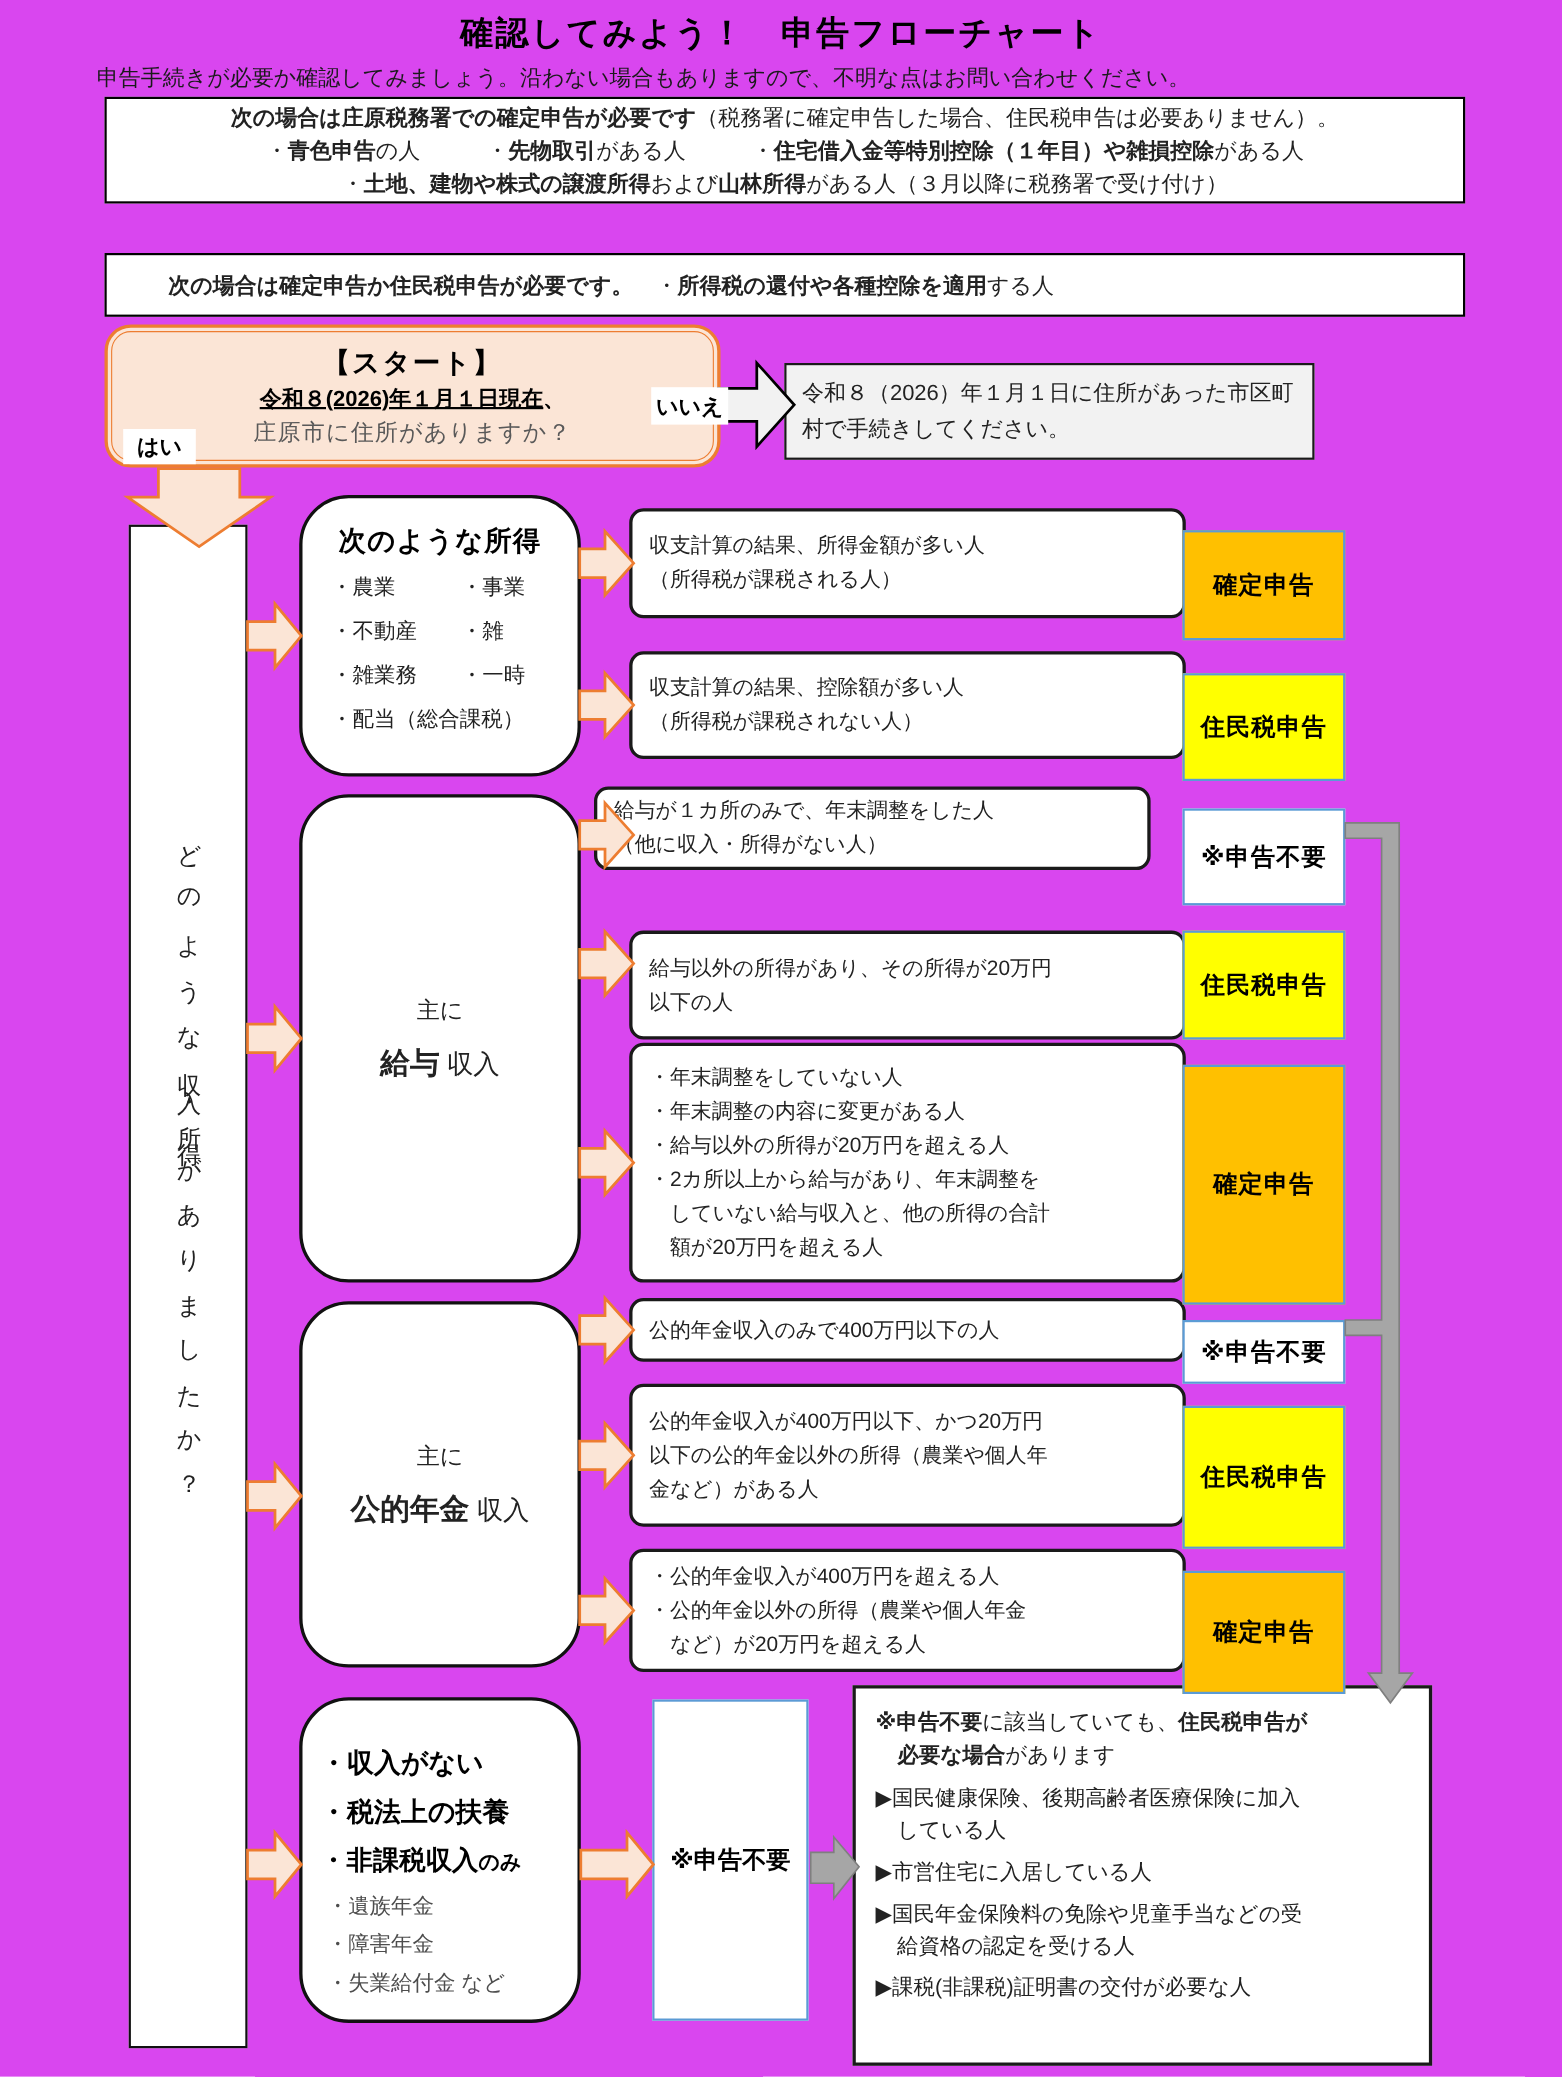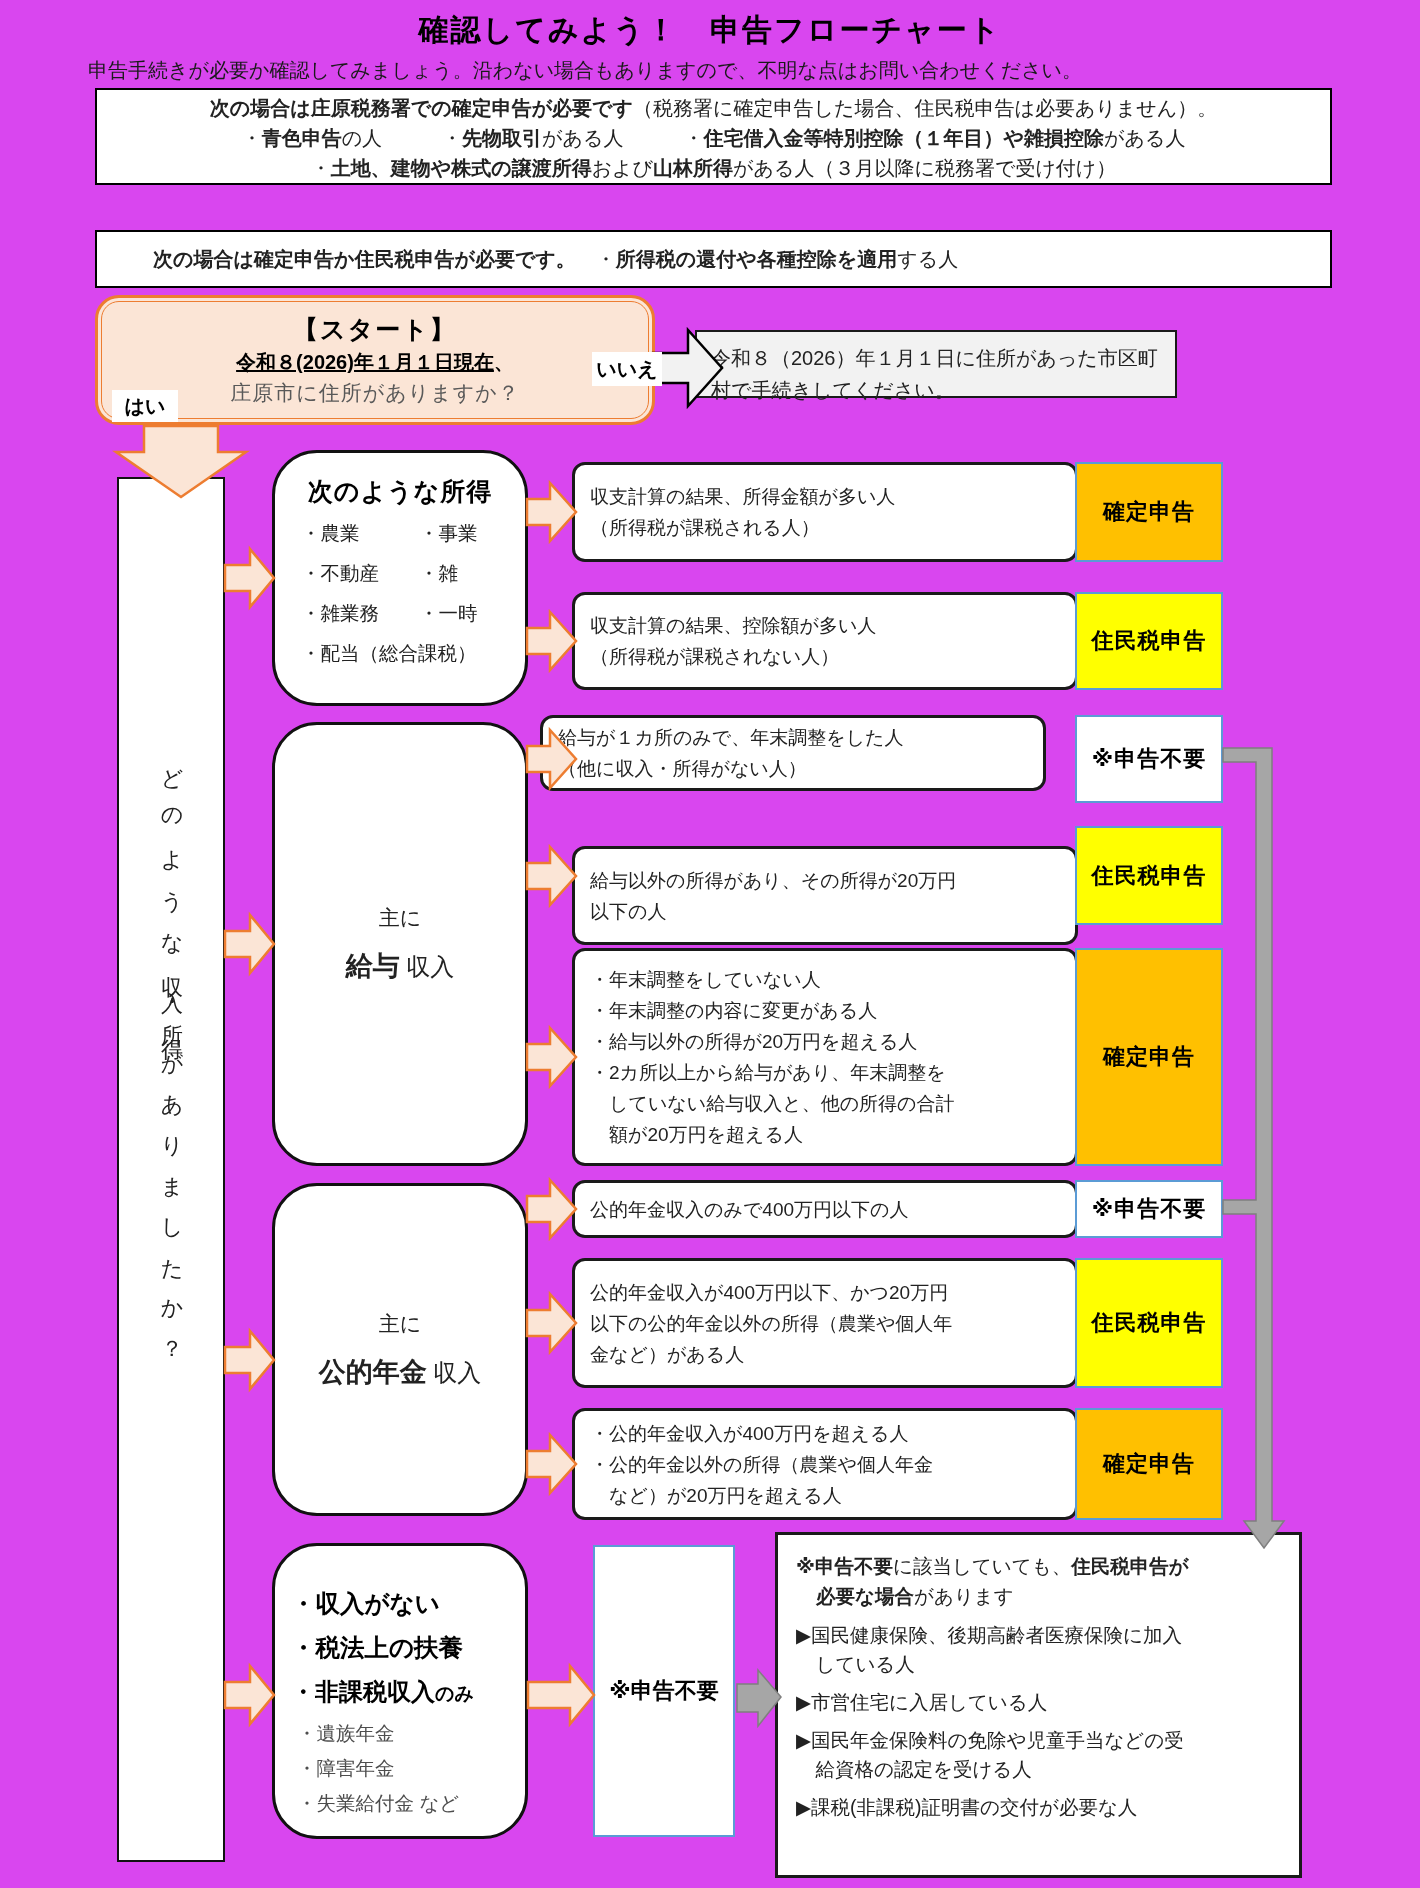--- a/index.html
+++ b/index.html
@@ -13,39 +13,39 @@
   .noticeB{left:95px;top:230px;width:1237px;height:58px;border:2px solid #000;background:#fff;
            font-size:20px;display:flex;align-items:center;padding-left:56px;}
   .startbox{left:95px;top:295px;width:560px;height:130px;border:3px solid #ED7D31;border-radius:24px;
             background:#FBE5D6;padding:3px;}
   .startinner{width:100%;height:100%;border:1.5px solid #ED7D31;border-radius:18px;box-sizing:border-box;
               display:flex;flex-direction:column;align-items:center;justify-content:center;gap:3px;}
   .start-head{font-size:25px;font-weight:bold;color:#000;letter-spacing:2px;}
   .start-date{font-size:20px;color:#000;}
   .start-q{font-size:21px;color:#595959;letter-spacing:1px;}
   .flag{background:#fff;font-weight:bold;font-size:20px;color:#000;display:flex;align-items:center;justify-content:center;z-index:8;}
-  .movedbox{left:695px;top:330px;width:482px;height:68px;background:#F2F2F2;border:2.5px solid #1a1a1a;
+  .movedbox{left:713px;top:330px;width:482px;height:88px;background:#F2F2F2;border:2.5px solid #1a1a1a;
             font-size:20px;line-height:1.6;padding:10px 14px;z-index:2;}
   .rail{left:117px;top:477px;width:108px;height:1385px;border:2.5px solid #111;background:#fff;z-index:1;}
   .vtext{left:157px;top:752px;writing-mode:vertical-rl;text-orientation:upright;font-size:22px;
          letter-spacing:16px;color:#222;z-index:2;}
   .catbox{border:3px solid #111;border-radius:45px;background:#fff;z-index:2;}
   .cat1-title{font-size:25px;font-weight:bold;color:#000;text-align:center;margin-top:22px;letter-spacing:1px;}
   .cat1-grid{margin:12px 0 0 26px;font-size:19.5px;}
   .cat1-grid .r{display:flex;margin-bottom:13px;}
   .cat1-grid .c1{width:118px;}
   .cat-center{display:flex;flex-direction:column;align-items:center;justify-content:center;height:100%;}
   .cat-line1{font-size:21px;margin-bottom:16px;}
   .cat4-pad{padding:36px 0 0 16px;}
   .cat4-bold{font-size:24.5px;font-weight:bold;color:#000;line-height:44px;}
   .cat4-sub{font-size:19.5px;color:#4d4d4d;line-height:35px;margin-left:6px;}
   .rowbox{border:3px solid #1a1a1a;border-radius:13px;background:#fff;display:flex;flex-direction:column;
           justify-content:center;padding:6px 15px;font-size:19px;line-height:31px;z-index:2;}
   .badge{border:2px solid #5B9BD5;display:flex;align-items:center;justify-content:center;
-         font-weight:bold;font-size:22px;color:#000;z-index:3;letter-spacing:1px;}
+         font-weight:bold;font-size:22px;color:#000;z-index:3;letter-spacing:1px;margin-top:20px;}
   .nofiling{left:593px;top:1545px;width:142px;height:292px;border:2px solid #5B9BD5;background:#fff;
             display:flex;align-items:center;justify-content:center;font-size:22px;font-weight:bold;color:#000;z-index:2;}
   .notebox{left:775px;top:1532px;width:527px;height:346px;border:3px solid #1a1a1a;background:#fff;
            padding:16px 32px 0 18px;font-size:19.5px;z-index:2;}
   .note-head{line-height:30px;margin-bottom:10px;}
   .note-head2{padding-left:20px;}
   .note-item{line-height:29px;margin-bottom:9px;}
   .arrowlayer{left:0;top:0;width:1420px;height:1888px;z-index:6;pointer-events:none;}
 </style>
 </head>

